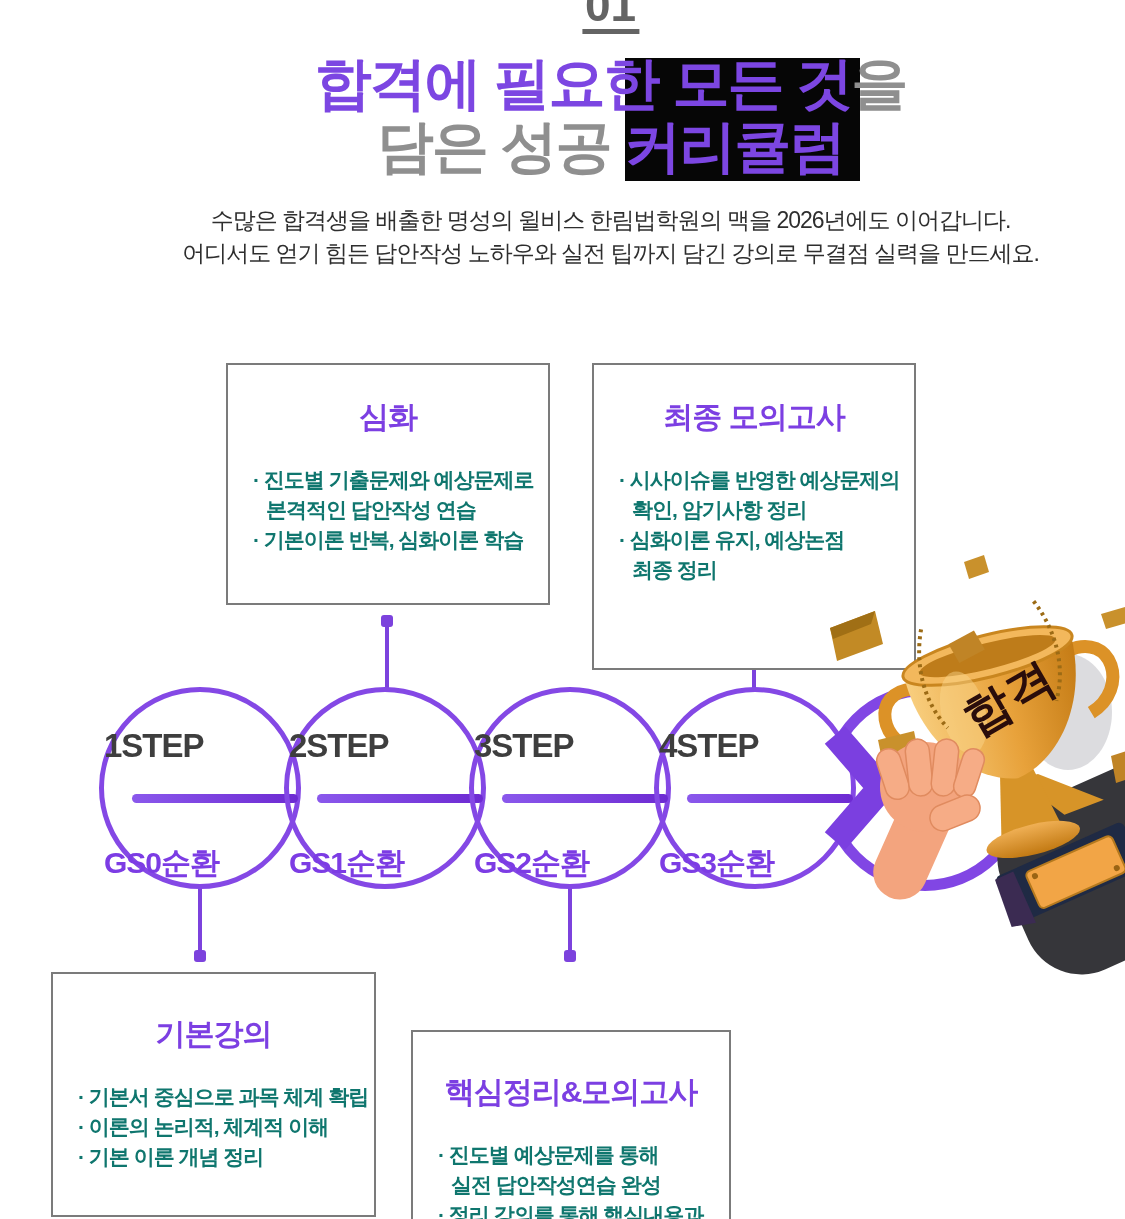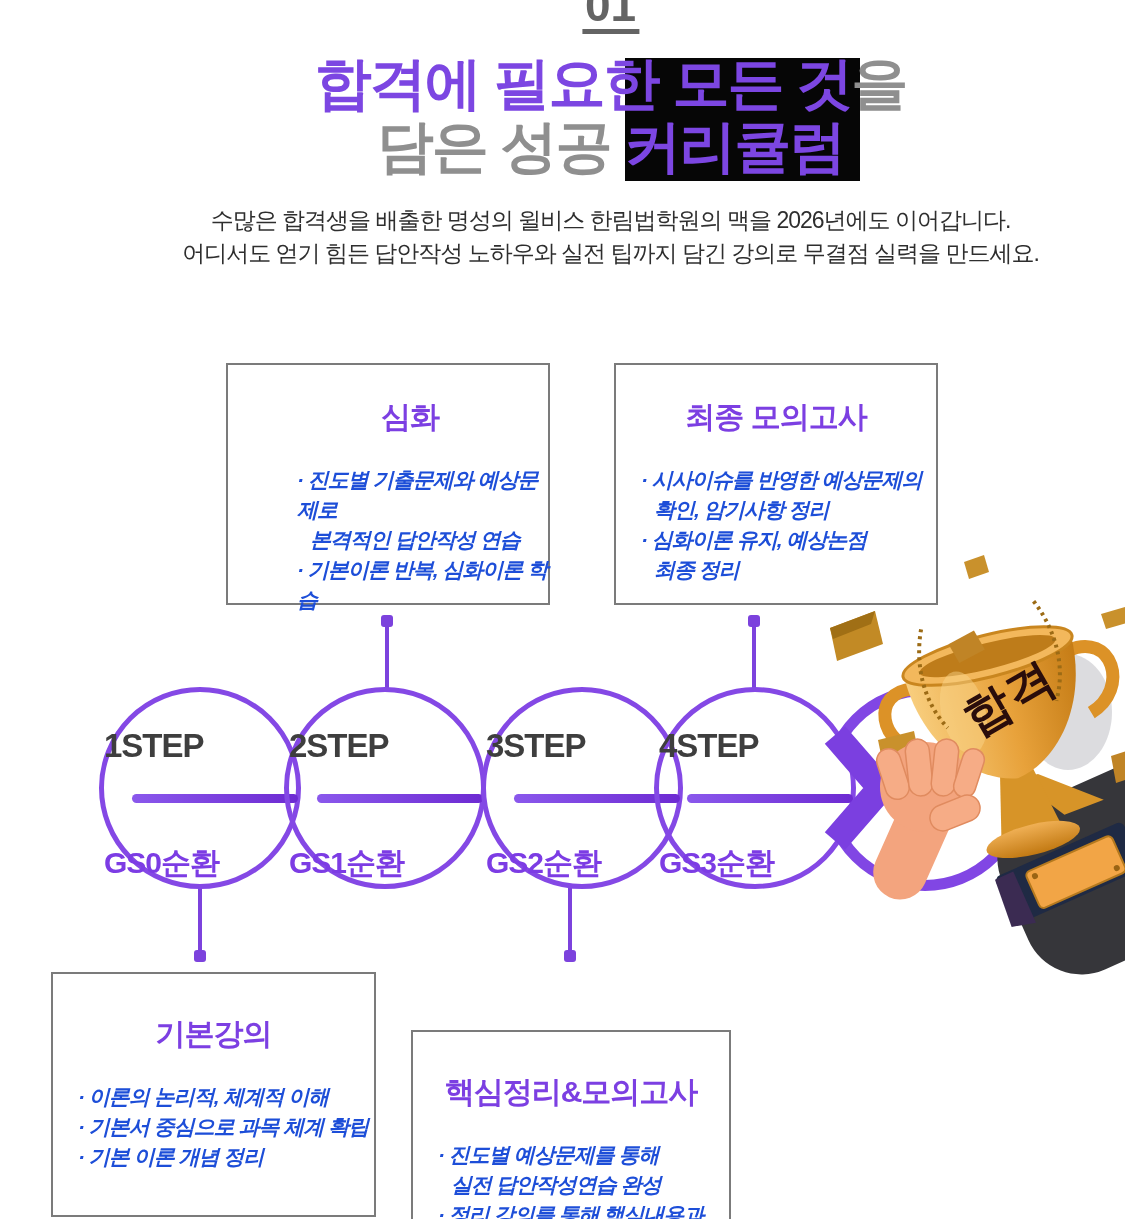--- a/index.html
+++ b/index.html
@@ -17,38 +17,38 @@
   .title{position:absolute;top:52px;left:0;width:100%;text-align:center;z-index:2;
          font-size:57px;line-height:63px;font-weight:800;letter-spacing:-2px;white-space:nowrap;}
   .title .p{color:#7C46E2;}
   .title .g{color:#8F8F8F;}
 
   .subtitle{position:absolute;top:204px;left:0;width:100%;text-align:center;z-index:2;
             font-size:23px;line-height:33px;font-weight:400;color:#2E2E2E;letter-spacing:-1px;}
 
   
   .card{position:absolute;background:#fff;border:2px solid #7b7b7b;box-sizing:border-box;z-index:2;}
-  .card.tl{left:178px;top:363px;width:324px;height:242px;padding-left:44px;}
-  .card.tr{left:566px;top:363px;width:324px;height:242px;}
+  .card.tl{left:178px;top:363px;width:324px;height:242px;}
+  .card.tr{left:544px;top:363px;width:324px;height:307px;}
   .card.bl{left:3px;top:972px;width:325px;height:245px;}
   .card.br{left:363px;top:1030px;width:320px;height:245px;}
   .card-title{margin-top:32px;text-align:center;font-size:30px;font-weight:800;color:#7C3FE2;letter-spacing:-1px;}
   .card.bl .card-title,.card.br .card-title{margin-top:40px;}
-  .card-body{margin:27px 0 0 25px;font-size:21px;line-height:30px;font-weight:600;color:#1d4ed8;letter-spacing:-1px;font-style:italic;}
+  .card-body{margin:27px 0 0 25px;font-size:21px;line-height:30px;font-weight:600;color:#0f766e;letter-spacing:-1px;}
   .card-body .cont{padding-left:13px;}
 
   
   .vline{position:absolute;width:4px;background:#7C42DD;z-index:1;}
   .vdot{position:absolute;width:12px;height:12px;border-radius:3px;background:#7C42DD;z-index:1;}
 
   
   .circle{position:absolute;top:687px;width:202px;height:202px;box-sizing:border-box;
           border:5px solid #8448E5;border-radius:50%;background:transparent;z-index:5;
           display:flex;flex-direction:column;align-items:flex-start;gap:24px;}
-  .circle.c1{left:51px;} .circle.c2{left:236px;} .circle.c3{left:433px;} .circle.c4{left:606px;}
+  .circle.c1{left:51px;} .circle.c2{left:236px;} .circle.c3{left:421px;} .circle.c4{left:606px;}
   .step-label{margin-top:36px;height:36px;line-height:36px;font-size:33px;font-weight:800;color:#3E3E3E;letter-spacing:-1px;}
   .step-bar{margin-top:6px;align-self:flex-start;margin-left:28px;width:166px;height:30px;border-radius:15px;
             background:linear-gradient(90deg,#8A58EC,#6D2AD2);}
   .gs-label{margin-top:16px;font-size:30px;font-weight:800;color:#7C3CE4;letter-spacing:-1px;}
 
   
   .ring{position:absolute;left:774px;top:685px;width:206px;height:206px;box-sizing:border-box;
         border:11px solid #8146E4;border-radius:50%;z-index:3;}
   .disk{position:absolute;left:612px;top:693px;width:190px;height:190px;border-radius:50%;background:#fff;z-index:4;}
 
@@ -182,22 +182,22 @@
     <polygon points="151,12 171,5 176,22 156,29" fill="#C9912C"></polygon>
     <polygon points="17,78 62,61 70,94 24,111" fill="#C28A25"></polygon>
     <polygon points="17,78 62,61 58,74 20,89" fill="#A06F15"></polygon>
     <polygon points="288,64 312,57 317,72 293,79" fill="#C9912C"></polygon>
     <polygon points="298,206 332,195 337,222 303,233" fill="#C08426"></polygon>
   </svg>
 
   <div class="card bl">
     <div class="card-title">기본강의</div>
     <div class="card-body">
+      <div class="lead">· 기본서 중심으로 과목 체계 확립</div>
       <div class="lead">· 이론의 논리적, 체계적 이해</div>
-      <div class="lead">· 기본서 중심으로 과목 체계 확립</div>
       <div class="lead">· 기본 이론 개념 정리</div>
     </div>
   </div>
 
   <div class="card br">
     <div class="card-title">핵심정리&amp;모의고사</div>
     <div class="card-body">
       <div class="lead">· 진도별 예상문제를 통해</div>
       <div class="cont">실전 답안작성연습 완성</div>
       <div class="lead">· 정리 강의를 통해 핵심내용과</div>

